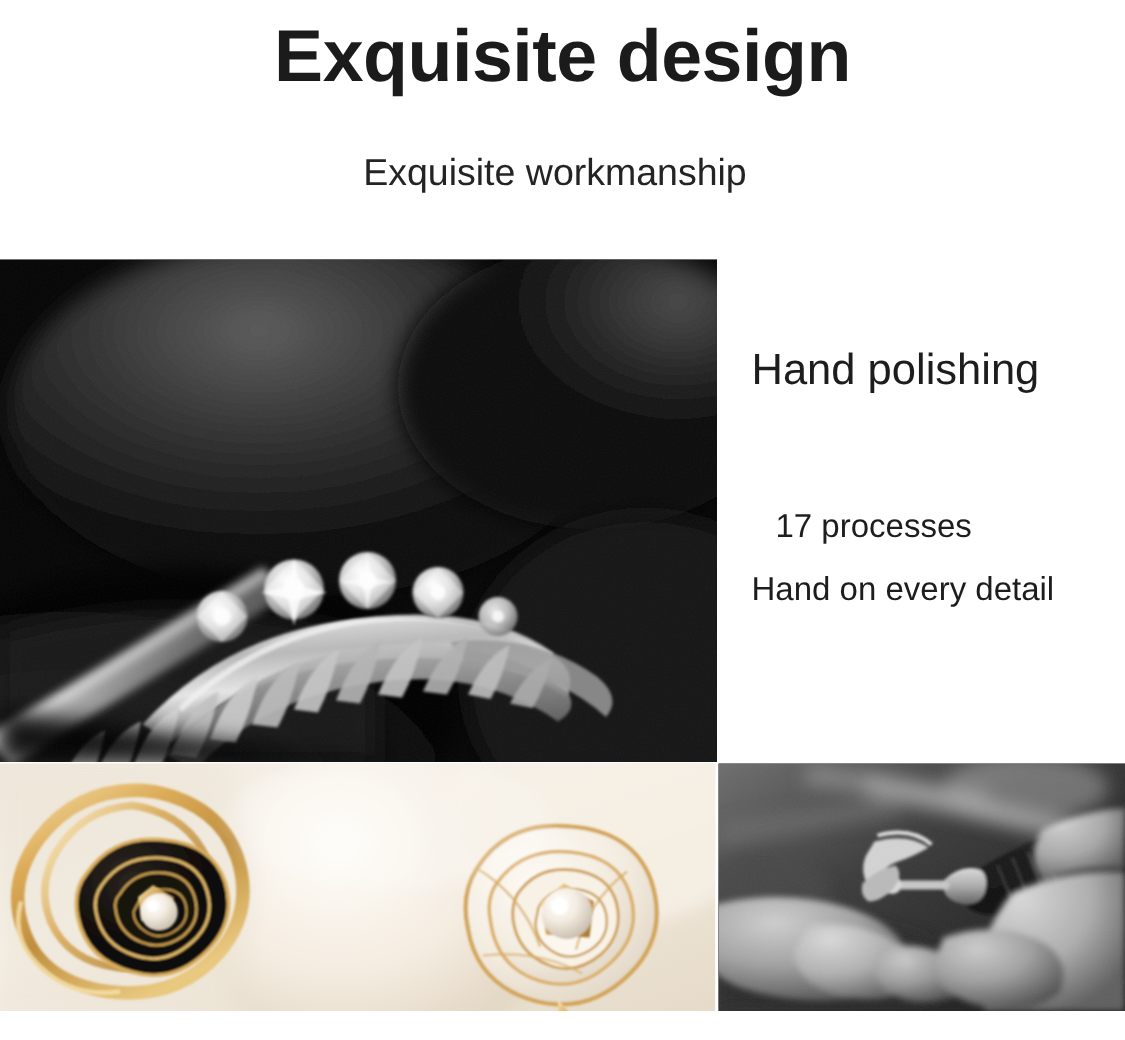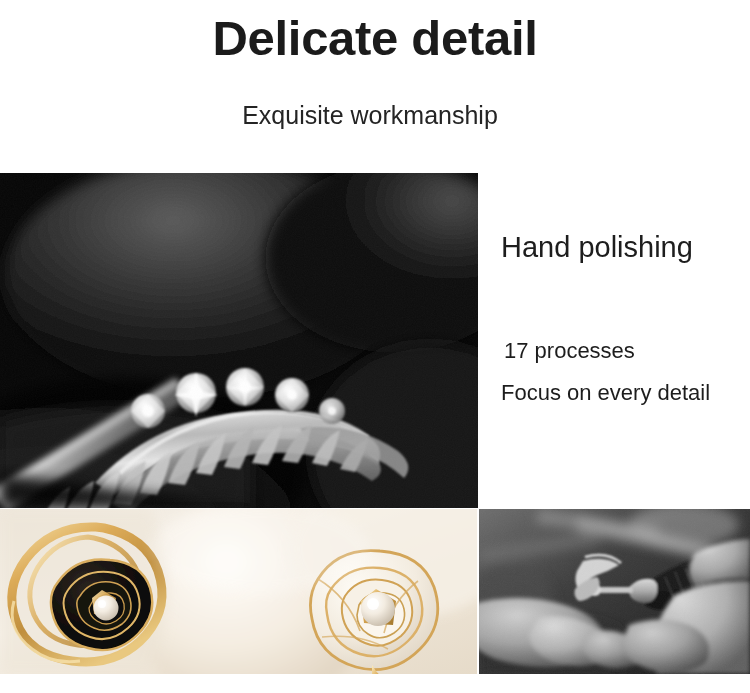--- a/index.html
+++ b/index.html
@@ -68,21 +68,21 @@
   .side-heading {
     position: absolute;
     left: 23px; top: 59px;
     font-size: 29px;
     color: #1d1d1d;
     white-space: nowrap;
     line-height: 1.1;
   }
   .side-line-1 {
     position: absolute;
-    left: 26px; top: 166px;
+    left: 39px; top: 166px;
     font-size: 22px;
     color: #1d1d1d;
     white-space: nowrap;
     line-height: 1.1;
   }
   .side-line-2 {
     position: absolute;
     left: 23px; top: 208px;
     font-size: 22px;
     color: #1d1d1d;
@@ -126,21 +126,21 @@
     position: absolute;
     left: 478px; top: 495px;
     width: 272px; height: 14px;
     background: #ffffff;
   }
 </style>
 </head>
 <body>
 
 <div class="header">
-  <div class="title">Delicate detail</div>
+  <div class="title">Exquisite design</div>
   <div class="subtitle">Exquisite workmanship</div>
 </div>
 
 <div class="hero-photo">
   <svg width="478" height="335" viewBox="0 0 478 335" xmlns="http://www.w3.org/2000/svg">
     <defs>
       <radialGradient id="hgHand" cx="42%" cy="26%" r="62%">
         <stop offset="0%" stop-color="#5c5c5c"></stop>
         <stop offset="45%" stop-color="#343434"></stop>
         <stop offset="100%" stop-color="#0b0b0b"></stop>
@@ -268,21 +268,21 @@
     <rect width="478" height="335" fill="none"></rect>
     <rect width="478" height="335" filter="url(#hbGrain)" opacity="0.5"></rect>
   </svg>
 </div>
 
 <div class="white-right-fill"></div>
 
 <div class="side-text">
   <div class="side-heading">Hand polishing</div>
   <div class="side-line-1">17 processes</div>
-  <div class="side-line-2">Focus on every detail</div>
+  <div class="side-line-2">Hand on every detail</div>
 </div>
 
 <div class="bottom-left-photo">
   <svg width="477" height="165" viewBox="0 0 477 165" xmlns="http://www.w3.org/2000/svg">
     <defs>
       <linearGradient id="bgCream" x1="0" y1="0" x2="1" y2="1">
         <stop offset="0%" stop-color="#efe8dd"></stop>
         <stop offset="38%" stop-color="#f7f2ea"></stop>
         <stop offset="62%" stop-color="#efe6d8"></stop>
         <stop offset="100%" stop-color="#e6dbc9"></stop>

